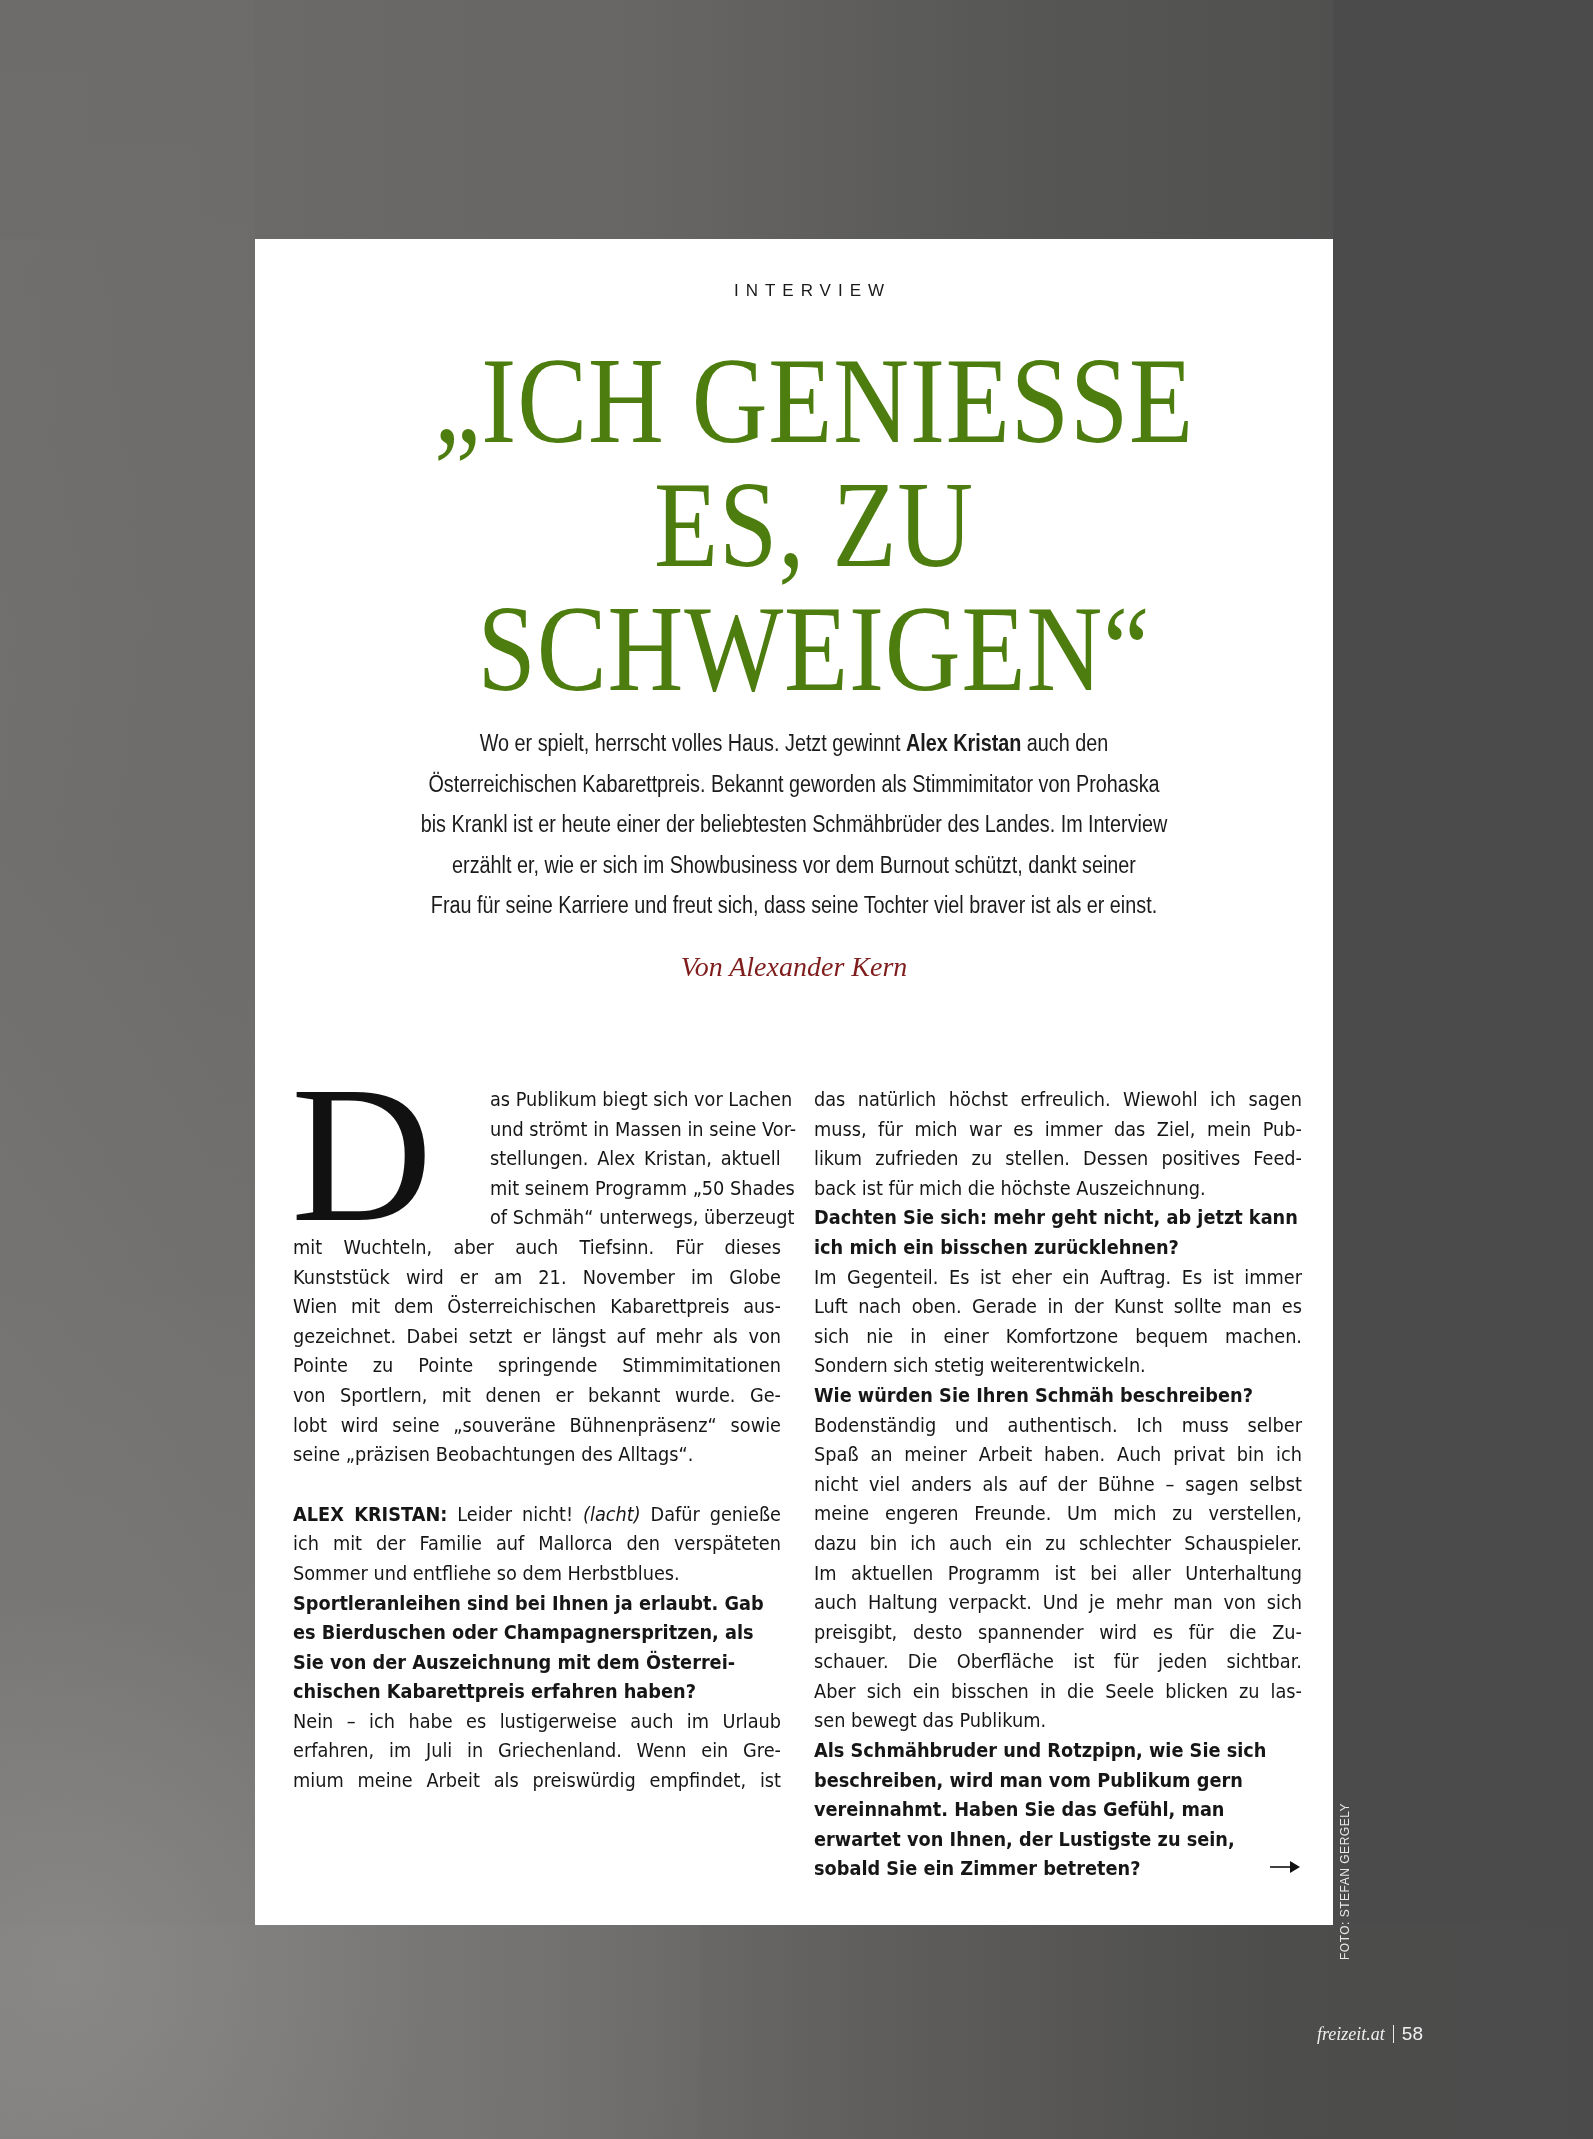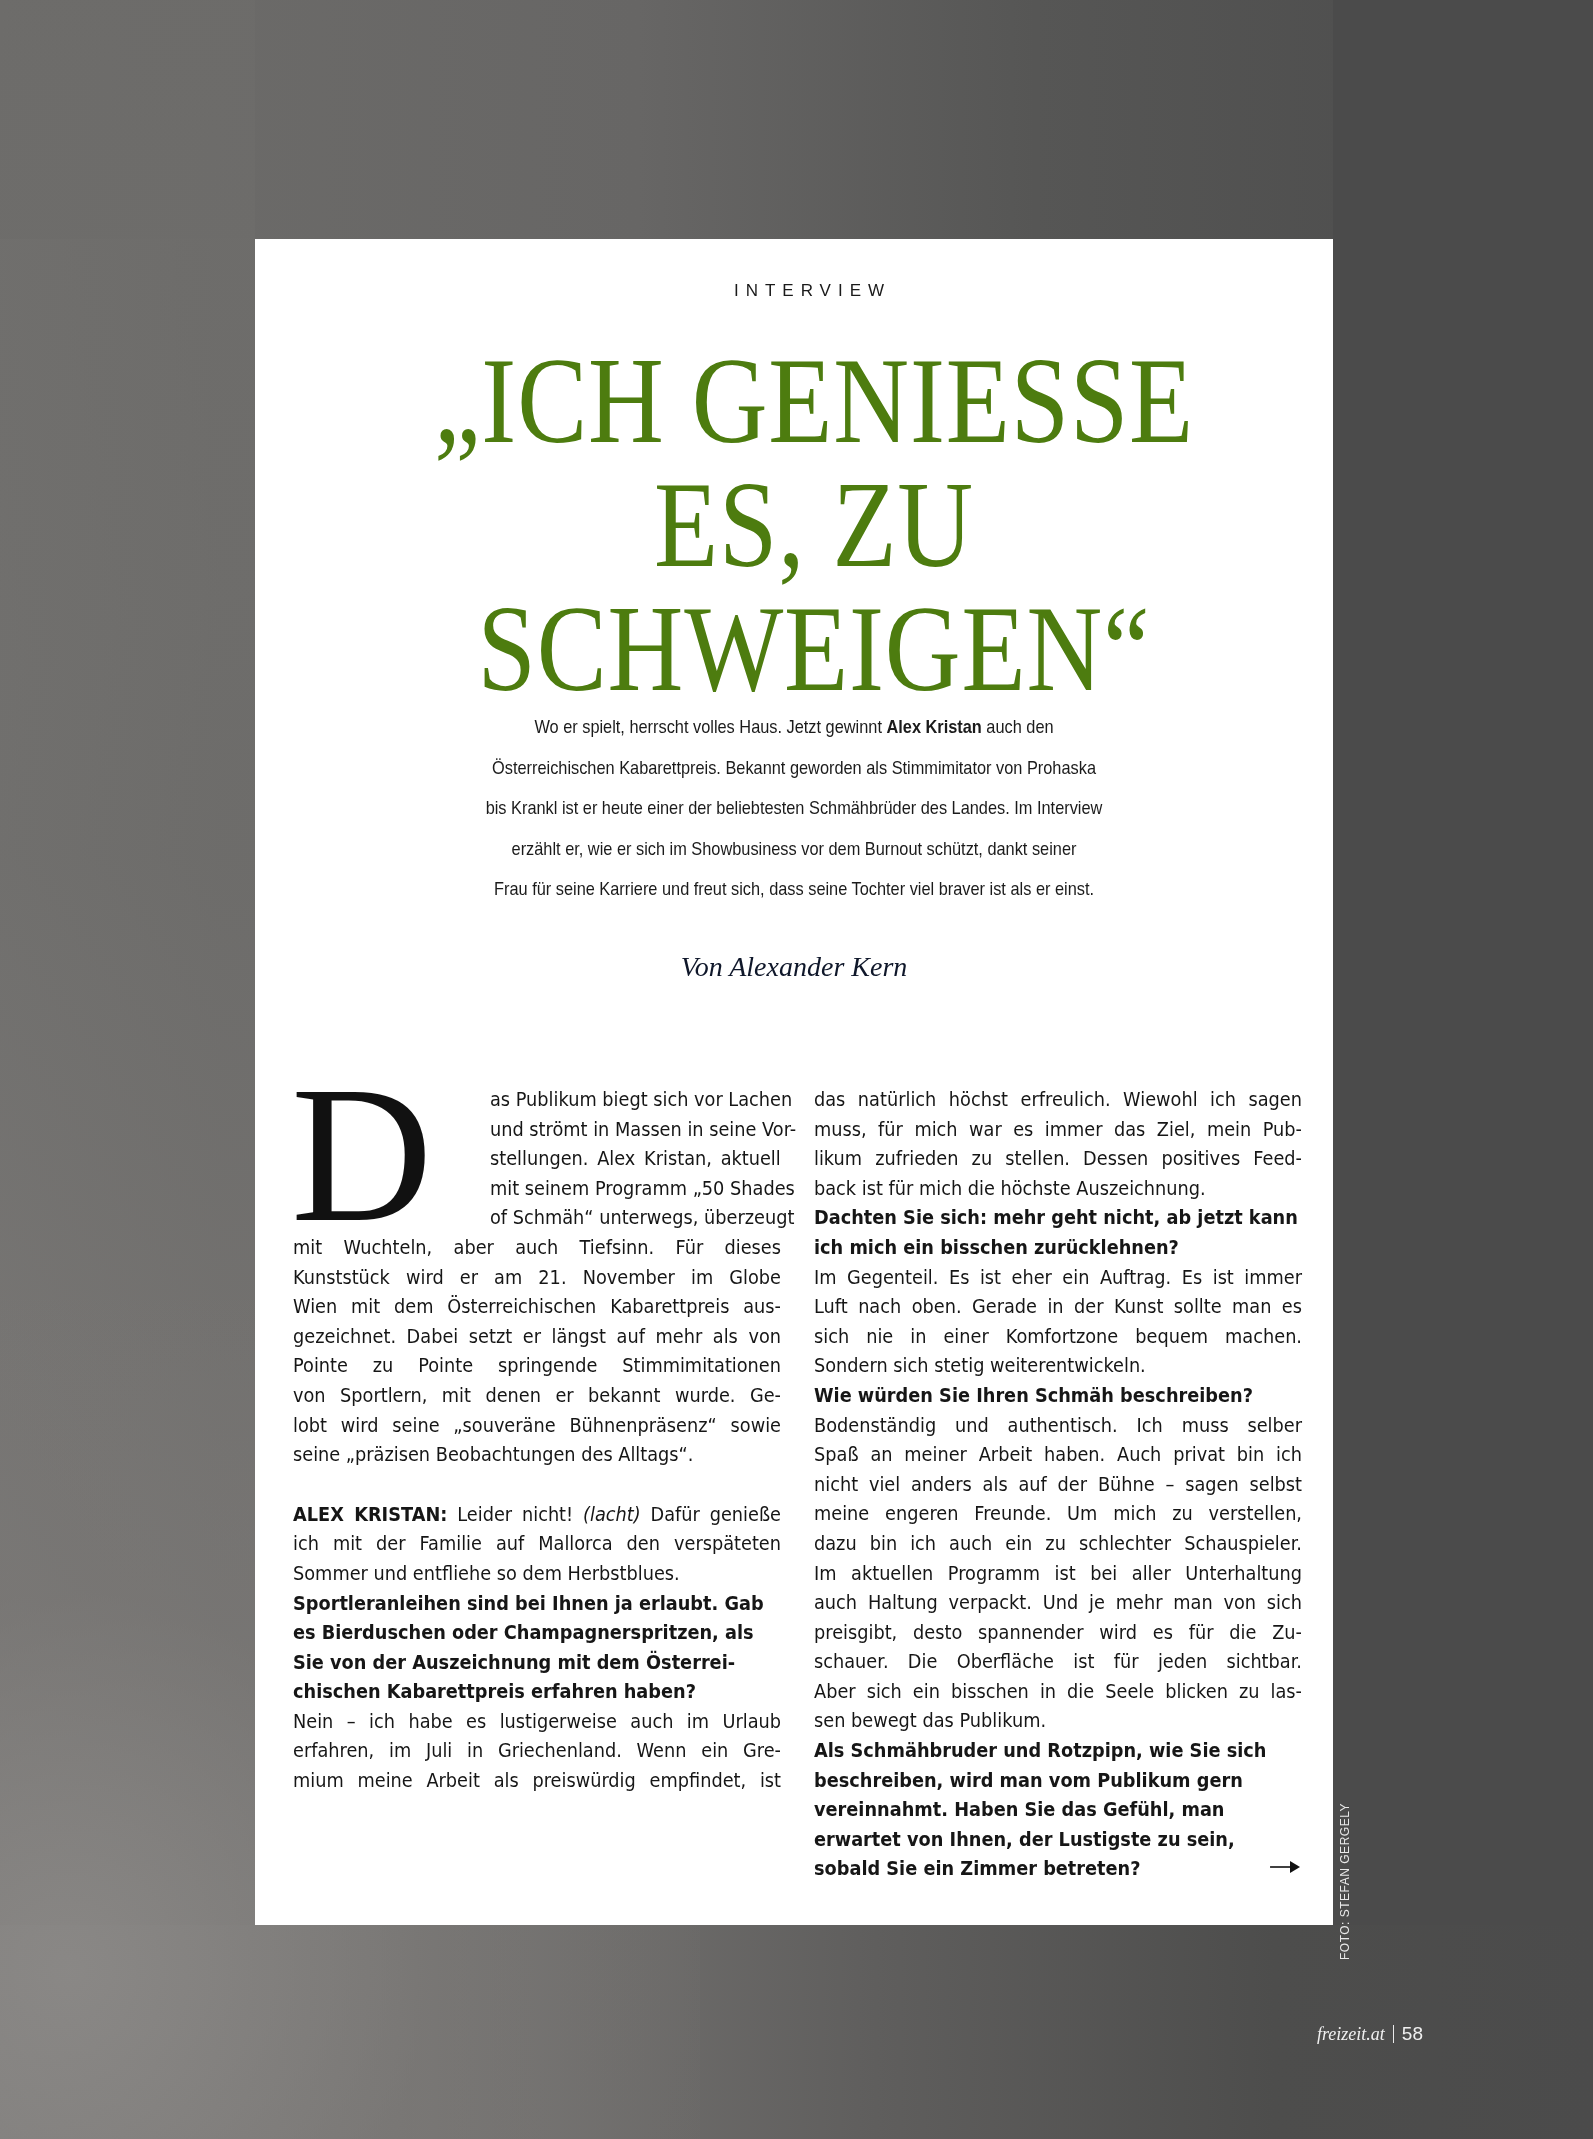--- a/index.html
+++ b/index.html
@@ -61,38 +61,38 @@
     display: block;
     font-size: 122px; line-height: 124px;
     font-weight: normal;
     transform: scaleX(0.86);
     transform-origin: center;
     white-space: nowrap;
     letter-spacing: 1px;
   }
 
   .lead {
-    position: absolute; left: 30px; right: 30px; top: 468px;
-    text-align: center;
-    font-family: "Liberation Sans", sans-serif;
-    font-size: 19px; line-height: 40.6px;
+    position: absolute; left: 30px; right: 30px; top: 484px;
+    text-align: center;
+    font-family: "Liberation Sans", sans-serif;
+    font-size: 23px; line-height: 40.6px;
     color: #1b1b1b;
   }
   .lead .lead-line {
     display: block; white-space: nowrap;
     transform: scaleX(0.86); transform-origin: center;
   }
   .lead b { font-weight: bold; }
 
   .byline {
     position: absolute; left: 0; right: 0; top: 712px;
     text-align: center;
     font-family: "Liberation Serif", serif;
     font-style: italic;
-    font-size: 28px; color: #0f172a;
+    font-size: 28px; color: #7f1d1d;
   }
 
   .col {
     position: absolute; top: 846px;
     font-family: "DejaVu Sans", sans-serif;
     font-size: 19.6px; line-height: 29.6px;
     color: #161616;
     text-align: justify;
   }
   .col-left { left: 38px; width: 488px; }

